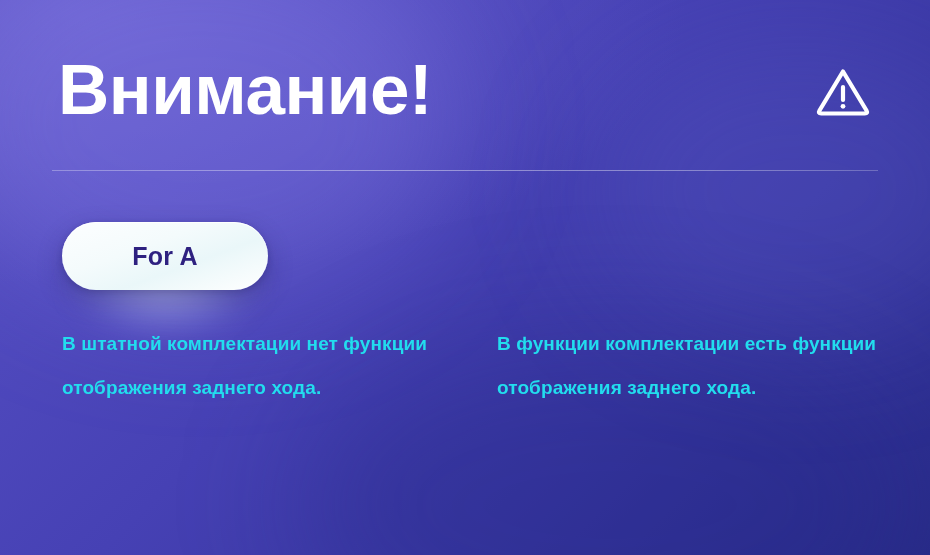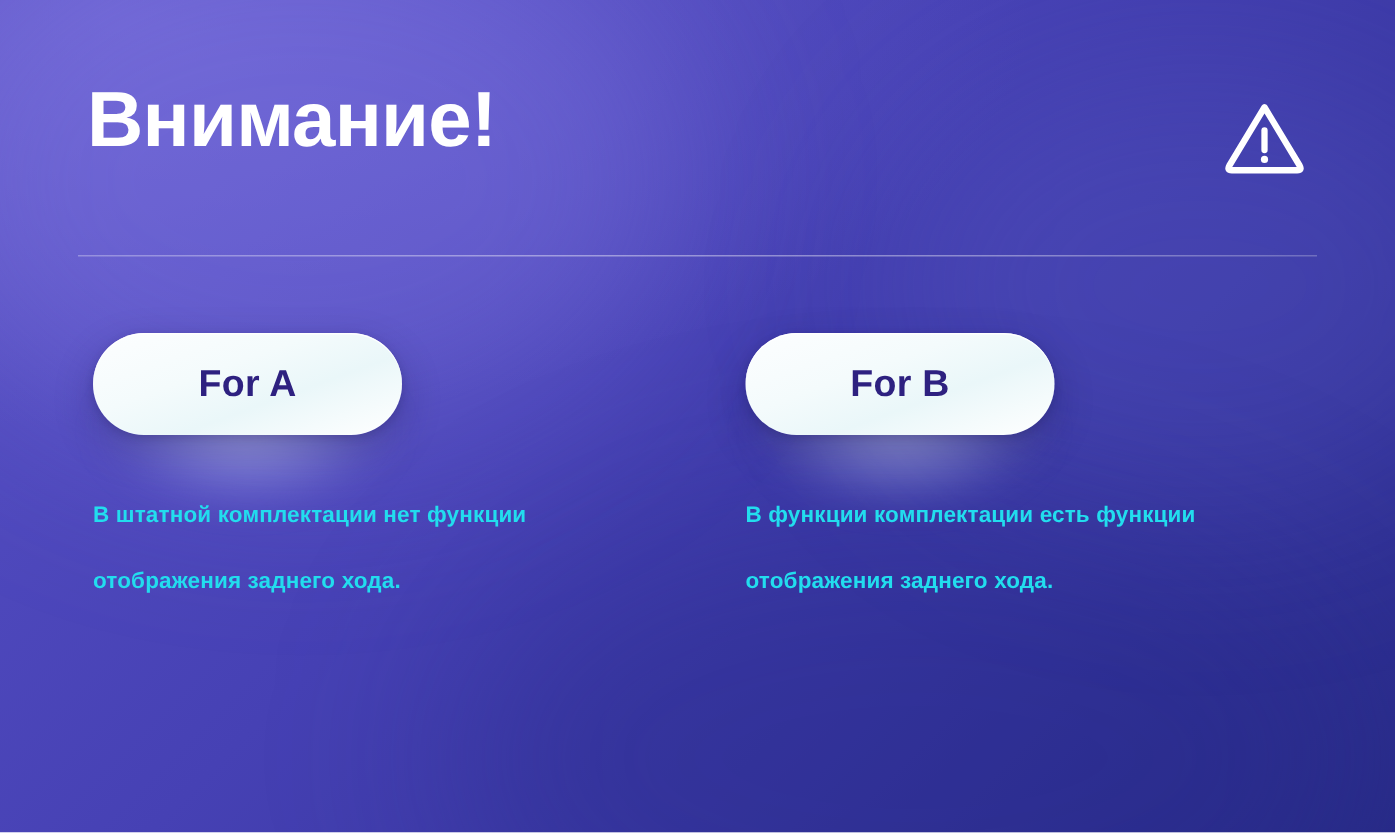--- a/index.html
+++ b/index.html
@@ -45,21 +45,21 @@
     width: 620px; height: 340px;
     background: rgba(38,40,135,0.35);
   }
 
   
   .title {
     position: absolute;
     left: 58px;
     top: 52px;
     margin: 0;
-    font-size: 52px;
+    font-size: 71px;
     line-height: 1.08;
     font-weight: 700;
     letter-spacing: -0.5px;
     color: #ffffff;
     white-space: nowrap;
   }
 
   .warn-icon {
     position: absolute;
     right: 58px;
@@ -141,21 +141,21 @@
     line-height: 1;
   }
 
   
   .desc {
     position: absolute;
     left: 0;
     top: 100px;
     width: 390px;
     margin: 0;
-    font-size: 15px;
+    font-size: 19px;
     font-weight: 700;
     line-height: 44px;
     color: #22ddee;
     letter-spacing: 0.1px;
   }
   .col-b .desc { width: 390px; }
 </style>
 </head>
 <body>
 
@@ -183,23 +183,17 @@
       <div class="pill-wrap">
         <div class="pill-glow"></div>
         <div class="pill">
           <span class="pill-label">For A</span>
         </div>
       </div>
       <p class="desc">В штатной комплектации нет функции отображения заднего хода.</p>
     </div>
 
     <div class="col col-b">
-      <div class="pill-wrap">
-        <div class="pill-glow"></div>
-        <div class="pill">
-          <span class="pill-label">For B</span>
-        </div>
-      </div>
       <p class="desc">В функции комплектации есть функции отображения заднего хода.</p>
     </div>
 
   </div>
 </div>
 
 </body></html>

